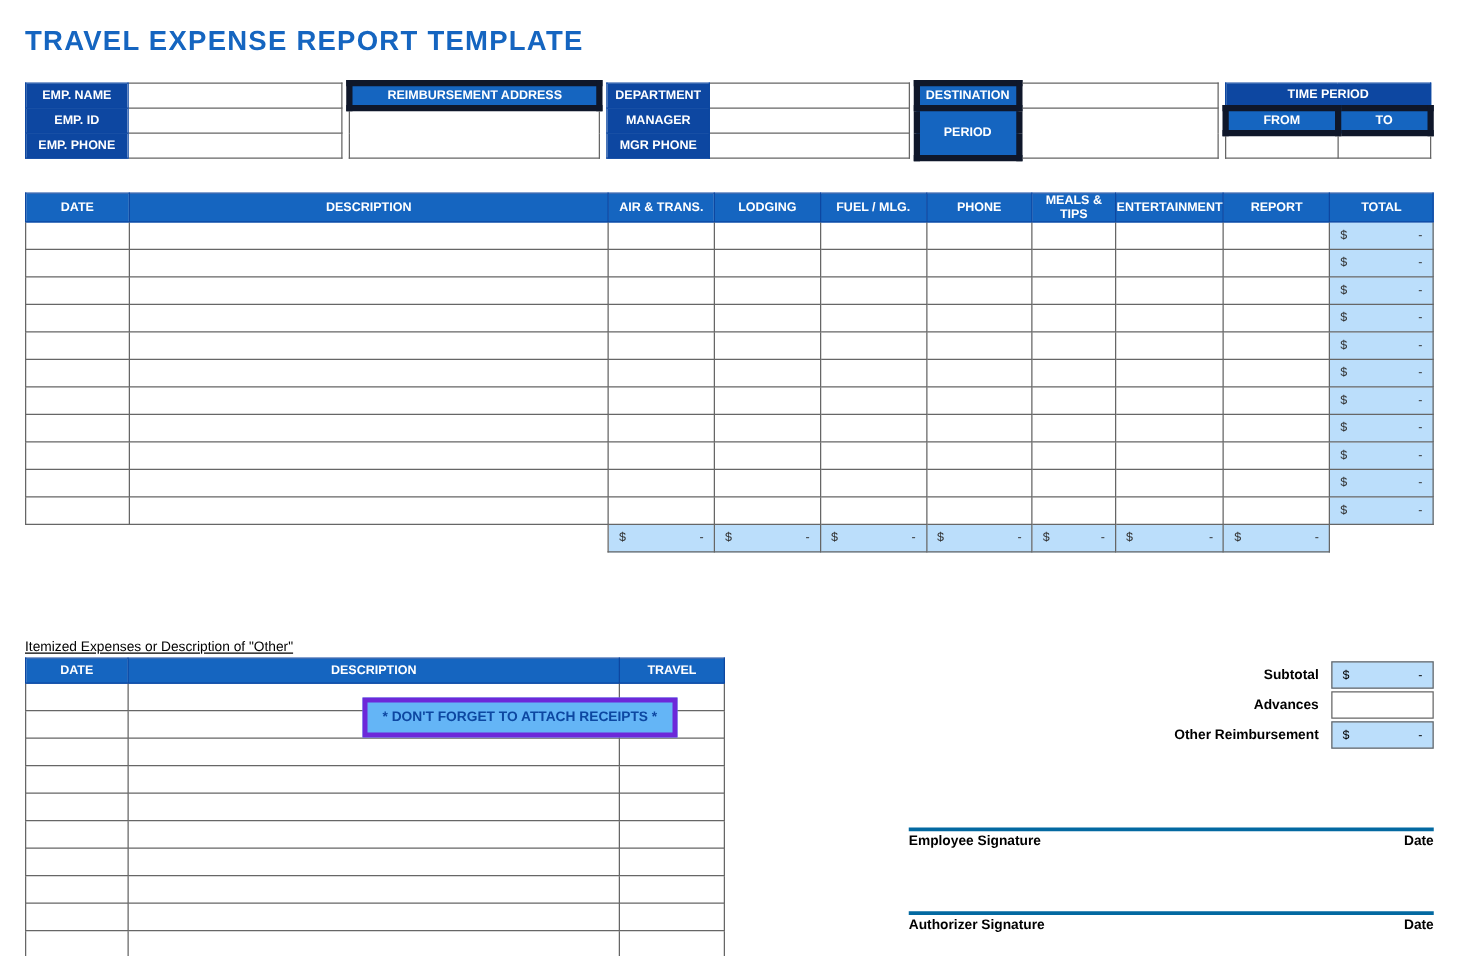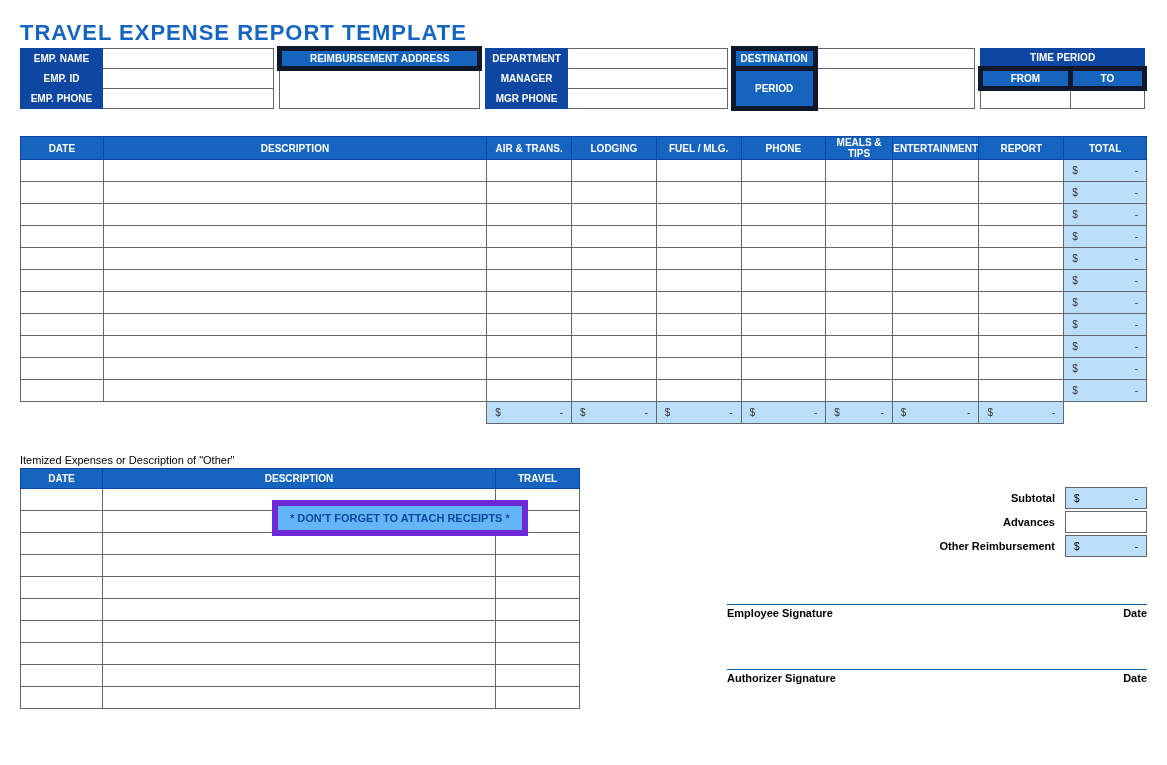--- a/index.html
+++ b/index.html
@@ -9,20 +9,21 @@
     font-family: Arial, sans-serif;
     font-size: 11px;
     background: #fff;
     width: 1167px;
   }
   .title {
     color: #1565c0;
     font-size: 22px;
     font-weight: bold;
     letter-spacing: 1px;
+    margin-bottom: 18px;
   }
   table { border-collapse: collapse; }
   td, th { padding: 0; }
   .hdr-blue {
     background: #1565c0;
     color: #fff;
     font-weight: bold;
     font-size: 10px;
     text-align: center;
     border: 5px solid #0f172a;
@@ -71,56 +72,56 @@
     padding: 0 8px;
     color: #333;
   }
   .expense-table .sum-row td.noborder {
     border: none;
     background: #fff;
   }
   .dollar-dash { display: flex; justify-content: space-between; }
   
   .below-section { width: 1127px; margin-top: 6px; position: relative; }
-  .summary-labels { position: absolute; right: 0; top: 32px; width: 570px; }
+  .summary-labels { position: absolute; right: 0; top: 16px; width: 570px; }
   .summary-row { display: flex; align-items: center; height: 24px; }
   .summary-label { flex: 1; text-align: right; font-weight: bold; font-size: 11px; padding-right: 10px; }
   .summary-val { width: 82px; height: 22px; border: 1px solid #666; background: #bbdefb; display: flex; justify-content: space-between; align-items: center; padding: 0 8px; font-size: 10px; }
   .summary-val.plain { background: #fff; }
   .receipts-note {
     background: #64b5f6;
     color: #0d47a1;
     font-weight: bold;
     text-align: center;
     font-size: 11px;
     padding: 6px 12px;
-    border: 6px solid #6d28d9;
+    border: 4px solid #6d28d9;
     position: absolute;
-    left: 252px;
+    left: 270px;
     top: 46px;
   }
   
-  .itemized-label { margin-top: 30px; font-size: 11px; }
+  .itemized-label { margin-top: 70px; font-size: 11px; text-decoration: underline; }
   .itemized-table { width: 560px; margin-top: 2px; }
   .itemized-table th {
     background: #1565c0;
     color: #fff;
     font-weight: bold;
     font-size: 10px;
     text-align: center;
     border: 1px solid #0d47a1;
     height: 20px;
   }
   .itemized-table td {
     border: 1px solid #666;
     height: 22px;
   }
   
   .sig-area { position: absolute; right: 0; top: 150px; width: 420px; }
-  .sig-line { border-top: 1px solid #0369a1; display: flex; justify-content: space-between; font-weight: bold; font-size: 11px; padding-top: 2px; margin-bottom: 50px; }
+  .sig-line { border-top: 3px solid #0369a1; display: flex; justify-content: space-between; font-weight: bold; font-size: 11px; padding-top: 2px; margin-bottom: 50px; }
 </style>
 </head>
 <body>
 
 <div class="title">TRAVEL EXPENSE REPORT TEMPLATE</div>
 
 <table class="info-table">
   <tbody>
       <tr>
     <td class="hdr-darkblue" style="width:82px">EMP. NAME</td>

